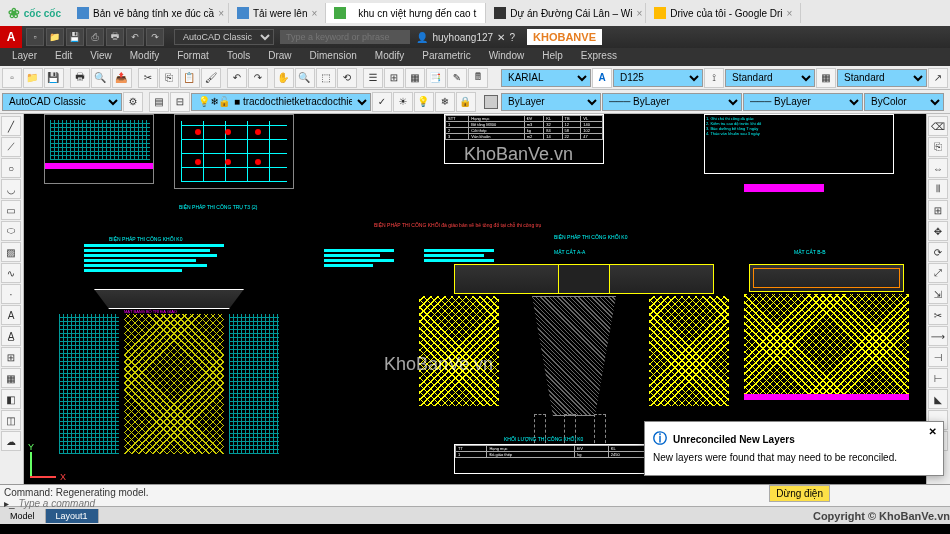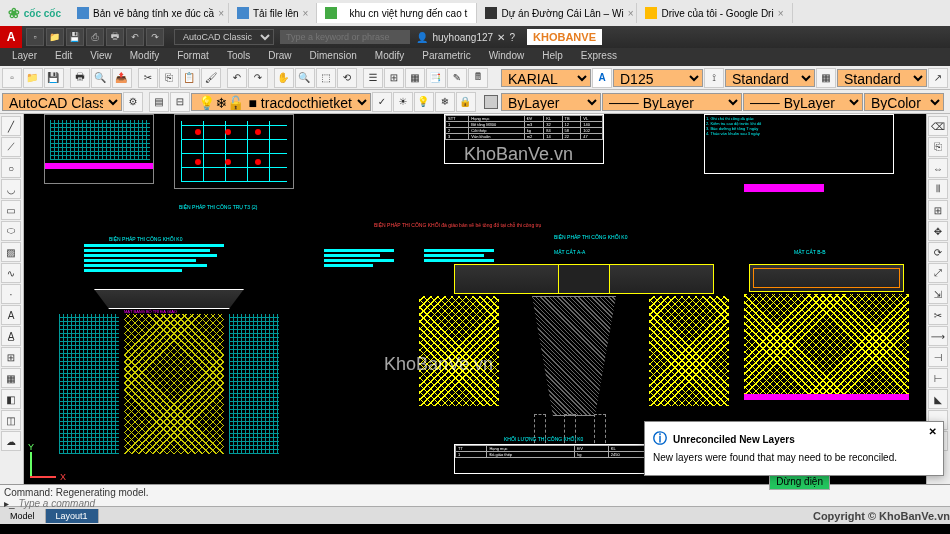--- a/index.html
+++ b/index.html
@@ -26,21 +26,21 @@
 .sitelogo { background: #fff; color: #e67e22; font-weight: bold; padding: 2px 6px; font-size: 11px; margin: 0 6px; }
 
 
 .menubar { height: 18px; background: #333; display: flex; gap: 2px; padding: 0 4px; font-size: 10px; color: #ccc; }
 .menubar span { padding: 2px 8px; cursor: pointer; }
 
 
 .toolbar-row { height: 24px; background: #eee; border-bottom: 1px solid #bbb; display: flex; align-items: center; gap: 1px; padding: 0 2px; }
 .tbtn { width: 20px; height: 20px; background: #f4f4f4; border: 1px solid #ccc; cursor: pointer; display: flex; align-items: center; justify-content: center; font-size: 10px; color: #333; }
 .tsep { width: 4px; }
-.tselect { font-size: 14px; height: 18px; border: 1px solid #999; background: #fdba74; padding: 0 2px; }
+.tselect { font-size: 10px; height: 18px; border: 1px solid #999; background: #7dd3fc; padding: 0 2px; }
 .color-swatch { width: 14px; height: 14px; background: #ccc; border: 1px solid #666; margin: 0 2px; }
 
 
 .main { position: relative; height: 370px; background: #000; display: flex; }
 .vtoolbar { width: 24px; background: #eee; border-right: 1px solid #bbb; display: flex; flex-direction: column; gap: 1px; padding: 2px 1px; }
 .vtoolbar.right { border-right: none; border-left: 1px solid #bbb; }
 .canvas { flex: 1; background: #000; position: relative; overflow: hidden; }
 
 
 .cad-section { position: absolute; border: 1px solid #444; }
@@ -68,38 +68,38 @@
 .layout-tabs { height: 18px; background: #ddd; display: flex; font-size: 9px; border-top: 1px solid #aaa; align-items: center;}
 .ltab { padding: 2px 10px; border-right: 1px solid #aaa; cursor: pointer; }
 .ltab.active { background: #2a5a8a; color: #fff; }
 .copyright { flex: 1; text-align: right; color: #444; font-size: 11px; font-weight: bold; }
 
 
 .notif { position: absolute; right: 6px; bottom: 58px; width: 300px; background: #fff; border: 1px solid #888; box-shadow: 0 2px 8px rgba(0,0,0,0.3); padding: 8px; font-size: 10px; z-index: 100; }
 .notif .title { font-weight: bold; display: flex; align-items: center; gap: 6px; }
 .notif .close-x { position: absolute; right: 6px; top: 4px; cursor: pointer; font-weight: bold; }
 .notif a { color: #06c; text-decoration: underline; cursor: pointer; }
-.tooltip { position: absolute; right: 120px; bottom: 44px; background: #22c55e; border: 1px solid #aaa; padding: 2px 6px; font-size: 10px; z-index: 50;}
+.tooltip { position: absolute; right: 120px; bottom: 32px; background: #fde047; border: 1px solid #aaa; padding: 2px 6px; font-size: 10px; z-index: 50;}
 </style>
 </head>
 <body>
 
 <div class="browser-tabs">
   <div class="browser-logo">
     <span class="leaf">❀</span>
     <span>cốc cốc</span>
   </div>
   <div class="btab">
       <span class="favicon"></span>
       <span>Bản vẽ bảng tính xe đúc cầ</span>
       <span class="close">×</span>
     </div>
   <div class="btab">
       <span class="favicon"></span>
-      <span>Tải file lên</span>
+      <span>Tải were lên</span>
       <span class="close">×</span>
     </div>
   <div class="btab active">
       <span class="favicon" style="background:#4a4"></span>
       <span>khu cn việt hưng đến cao t</span>
       <span class="close">×</span>
     </div>
   <div class="btab">
       <span class="favicon" style="background:#333"></span>
       <span>Dự án Đường Cái Lân – Wi</span>

